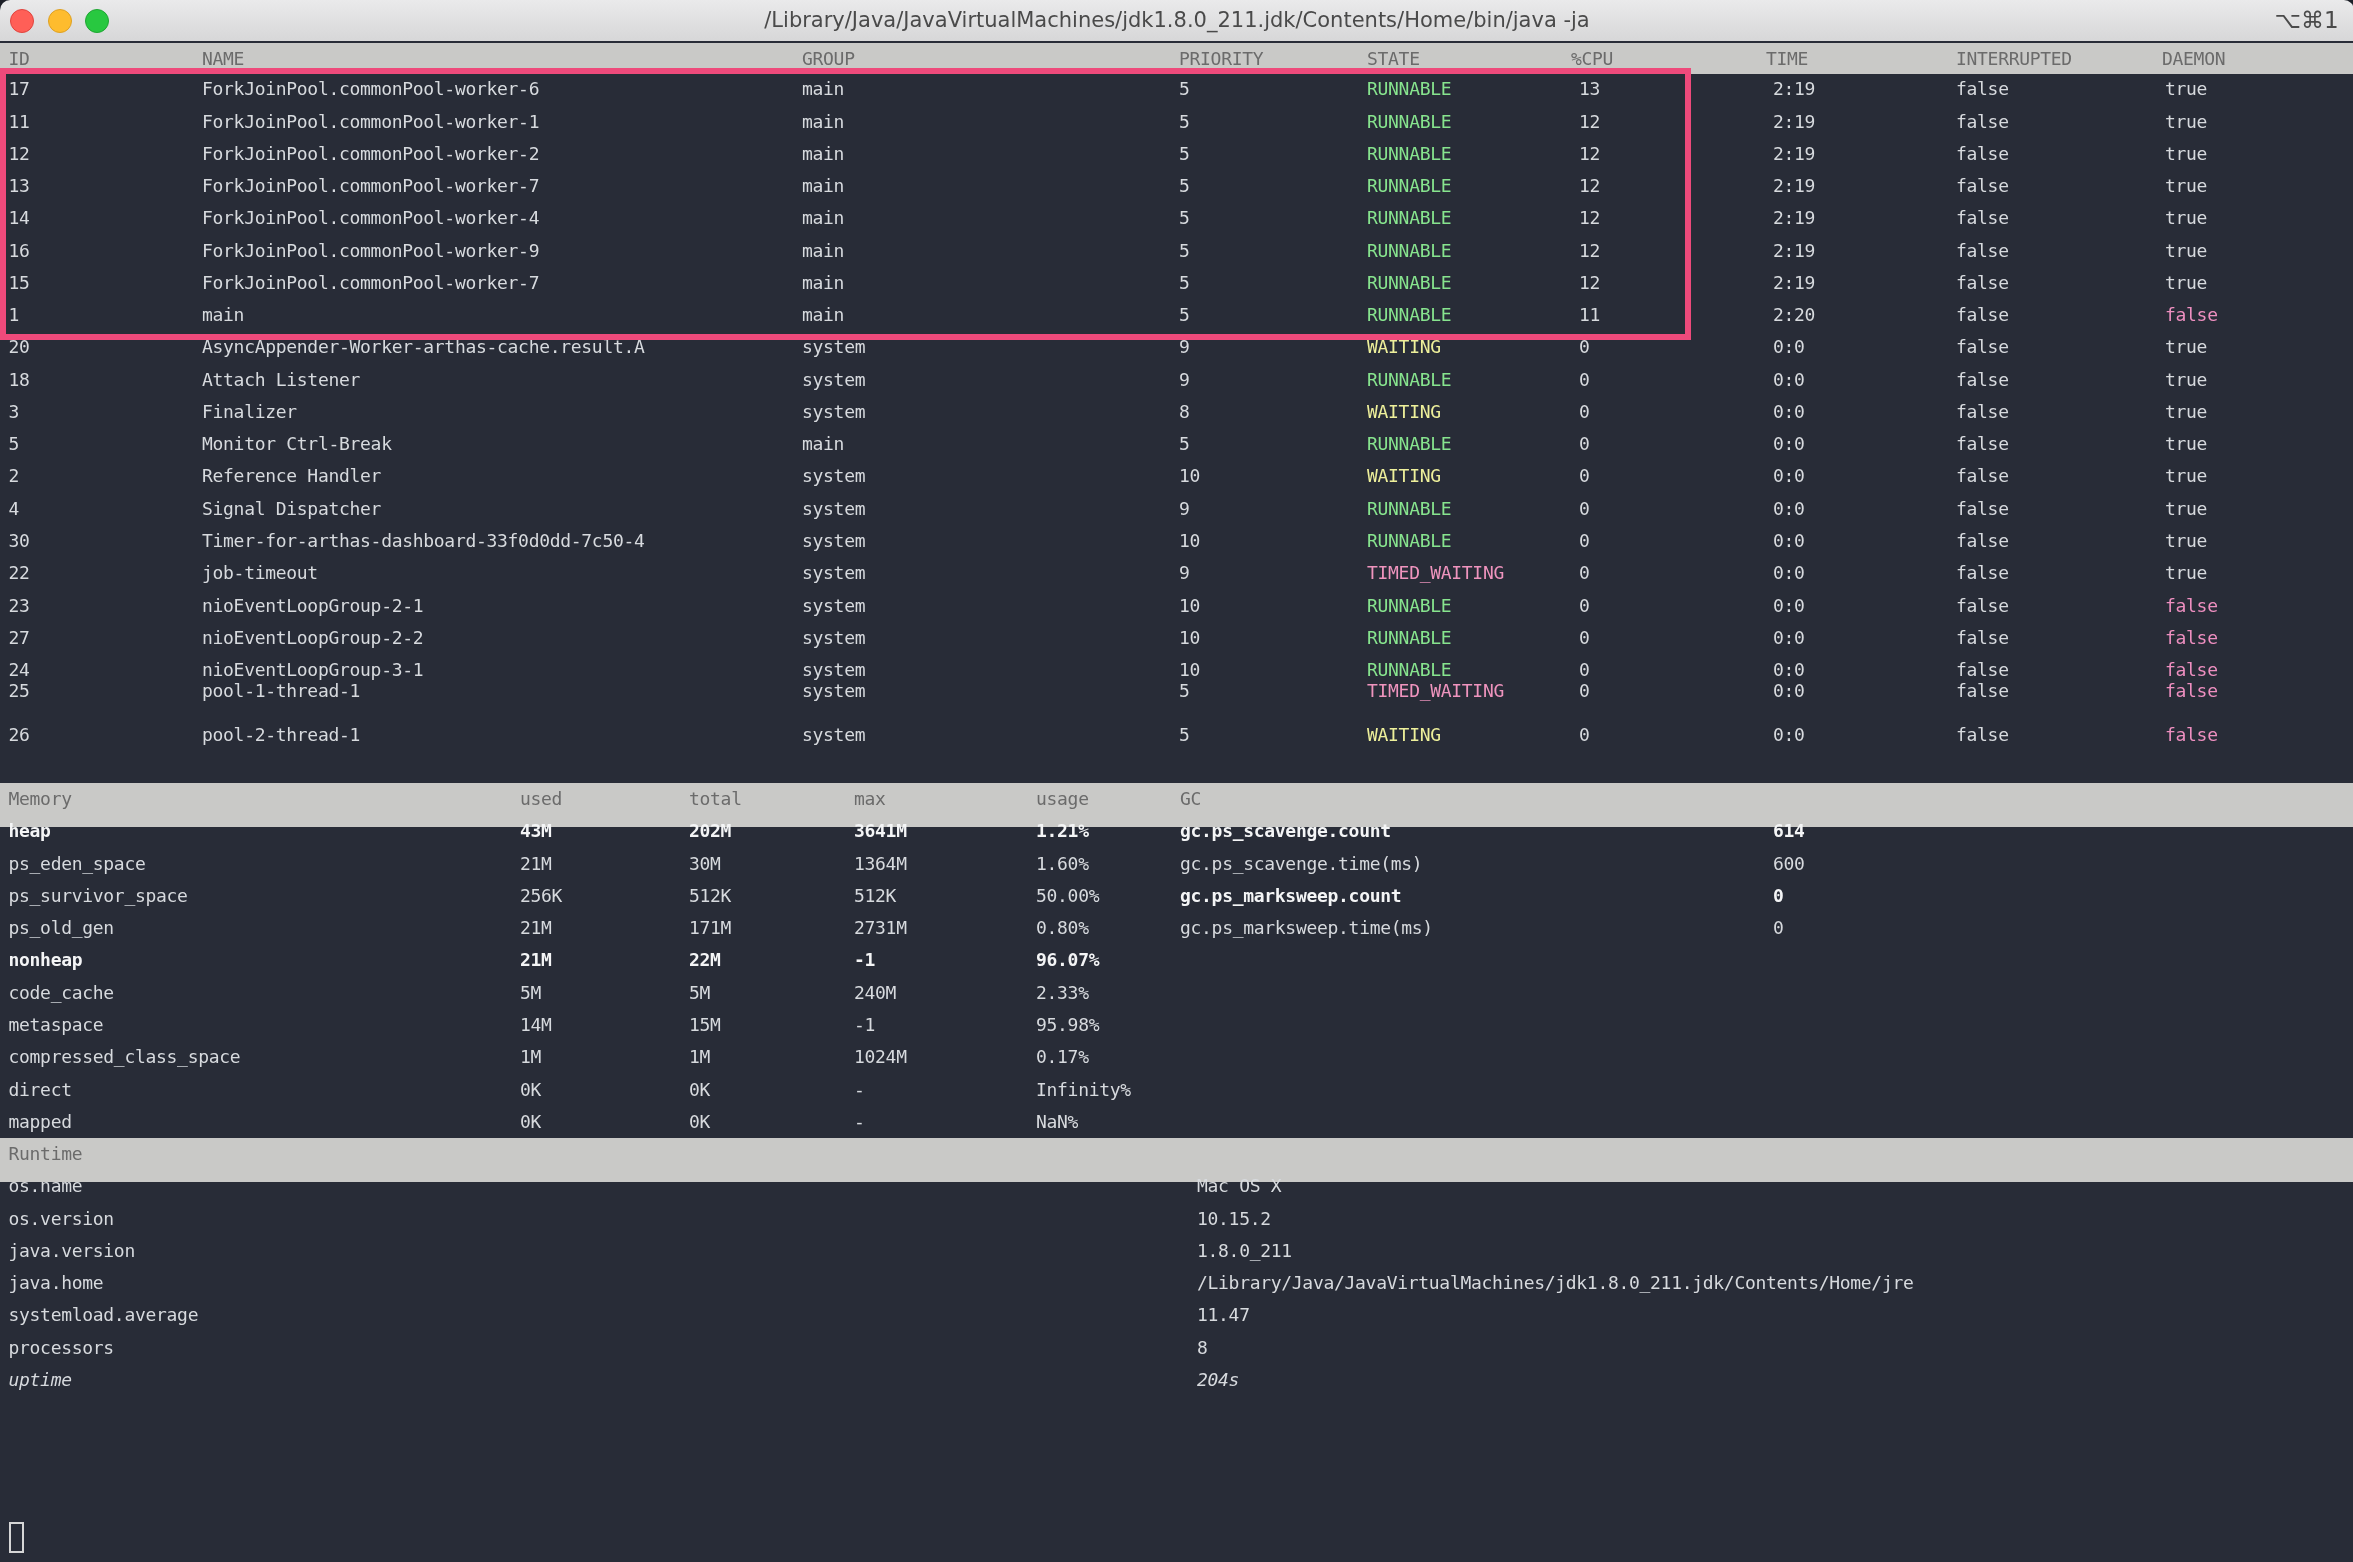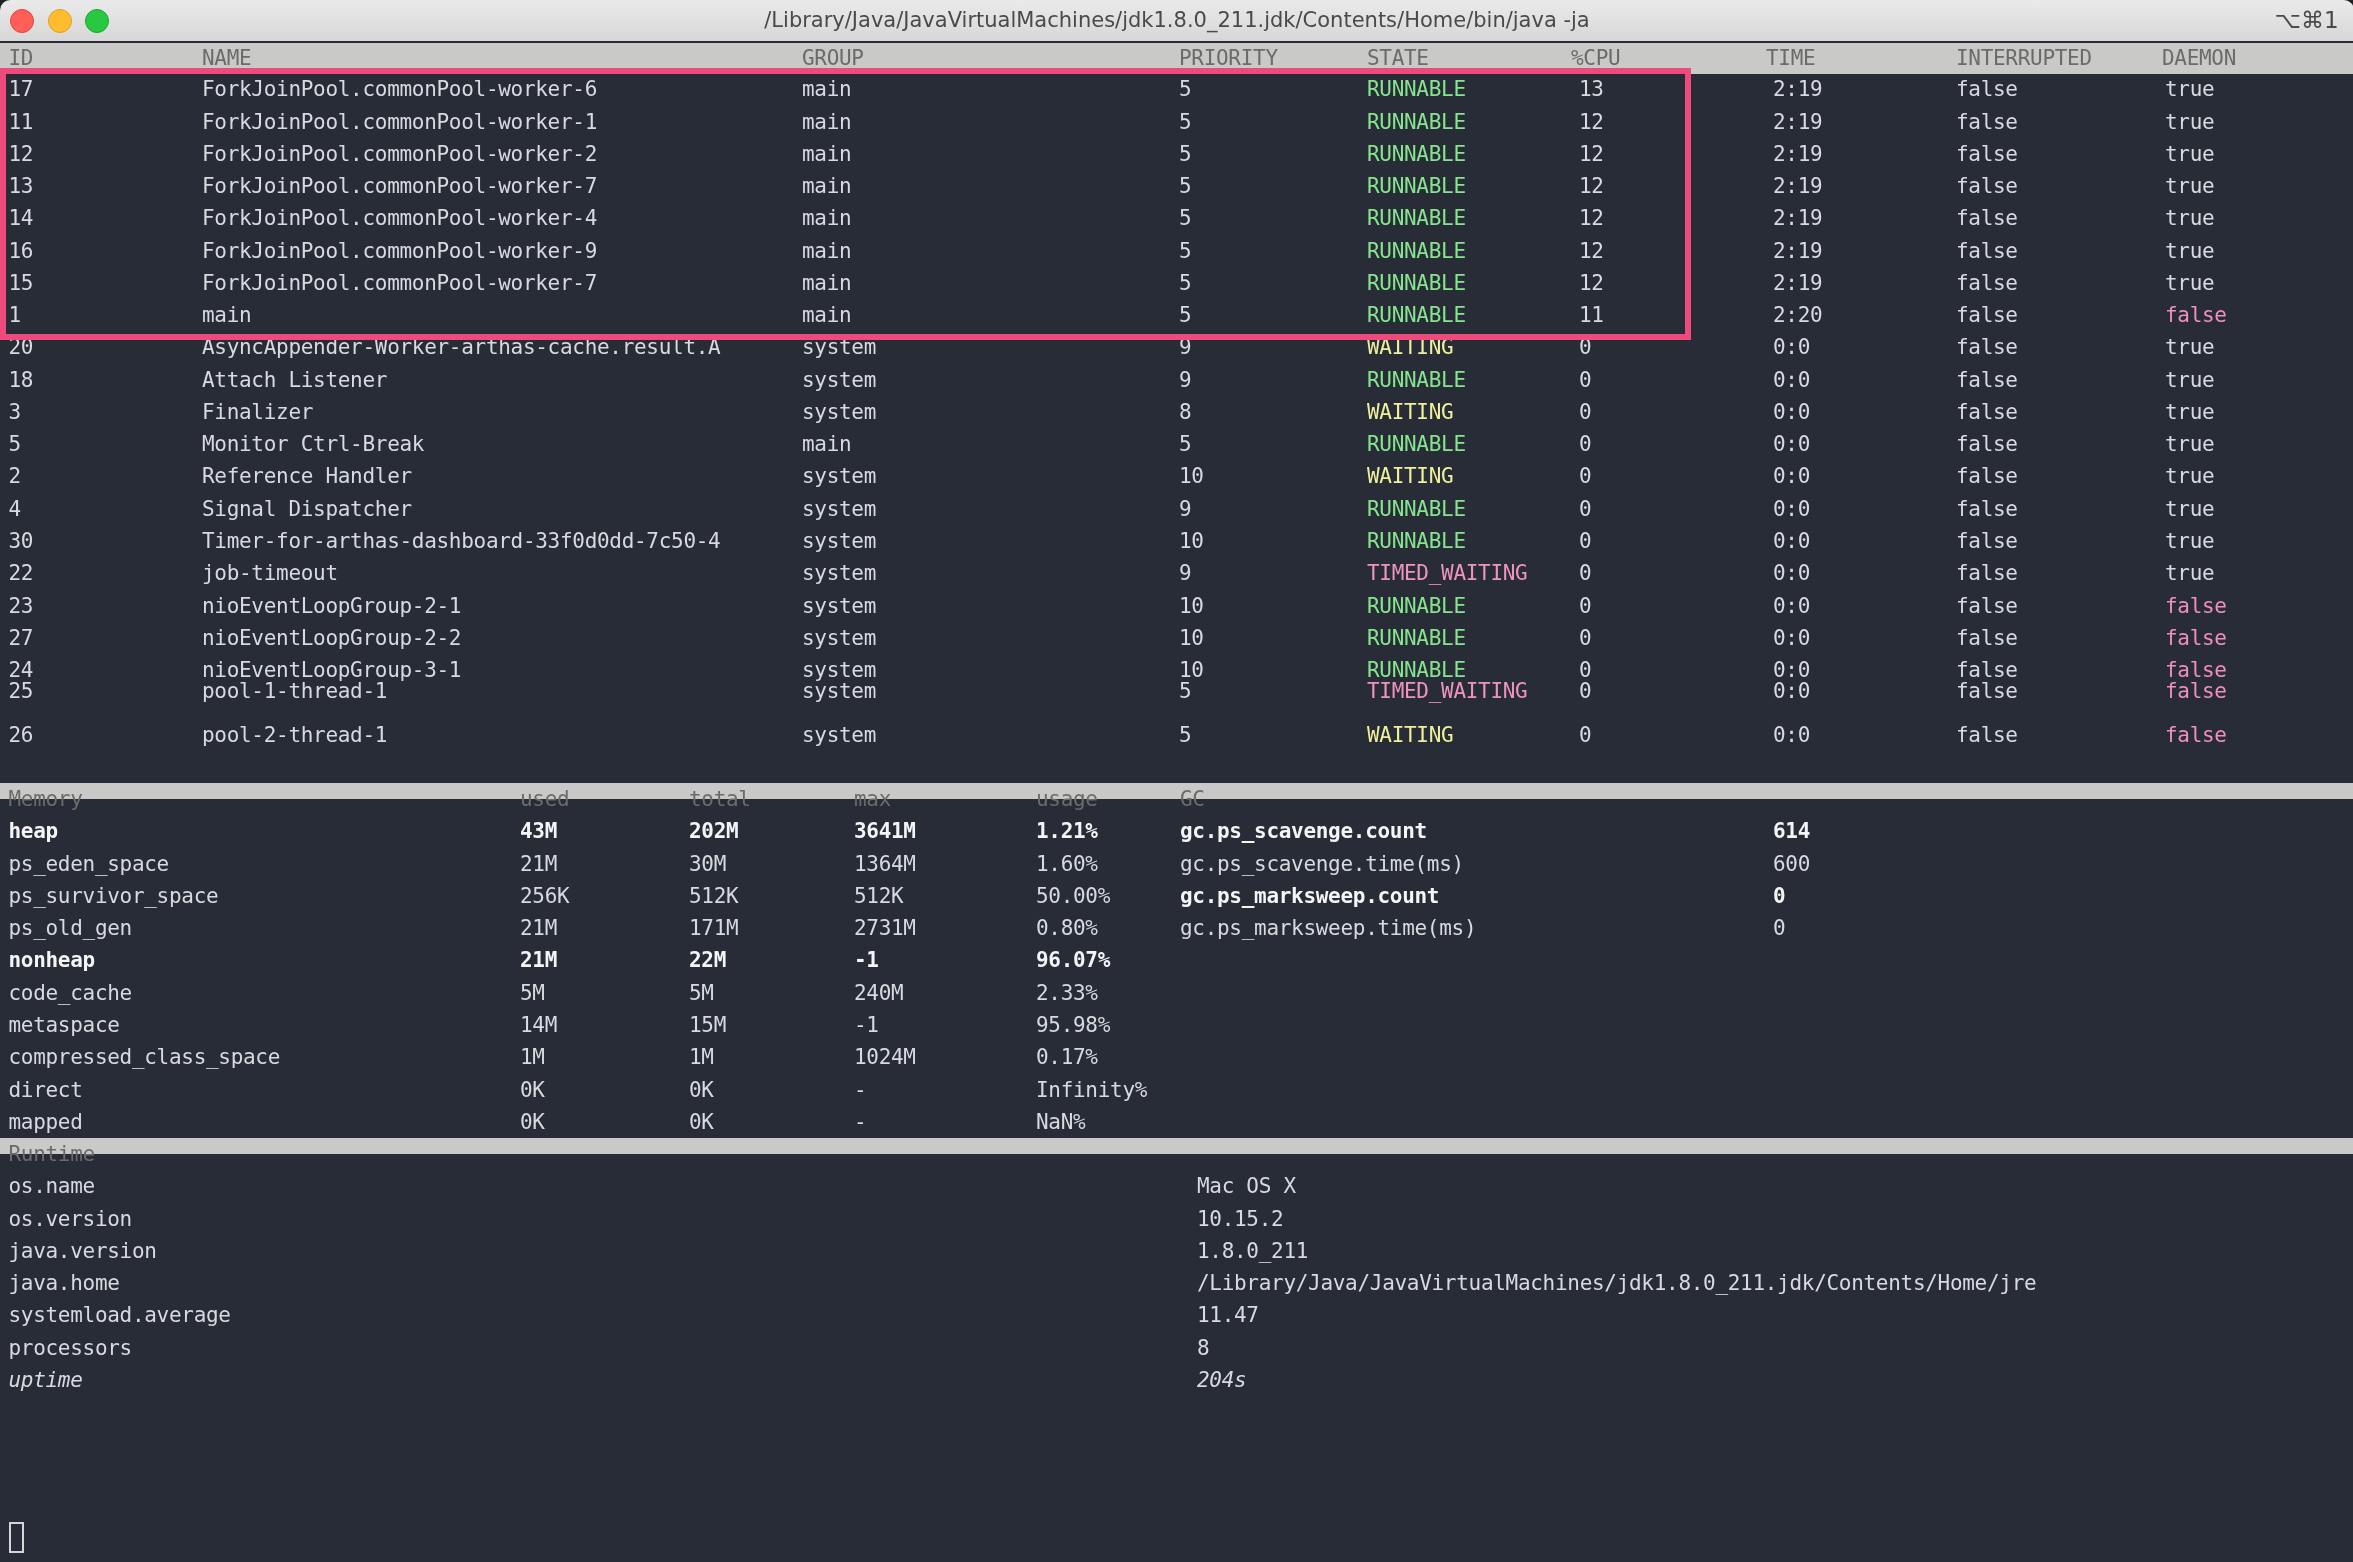--- a/index.html
+++ b/index.html
@@ -16,22 +16,22 @@
   .light.yellow{background:var(--light-yellow);border:0.8px solid #dea123;}
   .light.green{background:var(--light-green);border:0.8px solid #1fa633;}
   .title{position:absolute;left:0;top:0;width:100%;height:41px;line-height:41px;
          text-align:center;font-family:"DejaVu Sans","Liberation Sans",sans-serif;
          font-size:21px;color:#4a4a4a;}
   .shortcut{position:absolute;right:15.3px;top:0;height:41px;line-height:41px;
             font-family:"DejaVu Sans","Liberation Sans",sans-serif;
             font-size:23px;color:#4a4a4a;}
   
   .terminal{position:absolute;left:0;top:41px;width:2354px;height:1522px;
-            background:var(--bg);font-size:21px;letter-spacing:-0.3px;color:var(--txt);text-align:right;}
-  .band{position:absolute;left:0;width:2354px;height:16px;line-height:32px;
+            background:var(--bg);font-size:18px;letter-spacing:-0.3px;color:var(--txt);text-align:right;}
+  .band{position:absolute;left:0;width:2354px;height:44px;line-height:32px;
         background:var(--band);color:var(--bandtxt);}
   .row{position:absolute;left:0;width:2354px;height:32px;line-height:32px;}
   .cell{position:absolute;top:0;white-space:pre;}
   .b{color:var(--txtb);font-weight:bold;}
   
   .tc-id{left:8.5px}.tc-name{left:202px}.tc-group{left:802px}.tc-pri{left:1179px}
   .tc-state{left:1367px}.tc-cpu{left:1571px}.tc-cpuv{left:1579px}
   .tc-time{left:1766px}.tc-timev{left:1773px}
   .tc-int{left:1956px}.tc-intv{left:1956px}
   .tc-dmn{left:2162px}.tc-dmnv{left:2165px}

